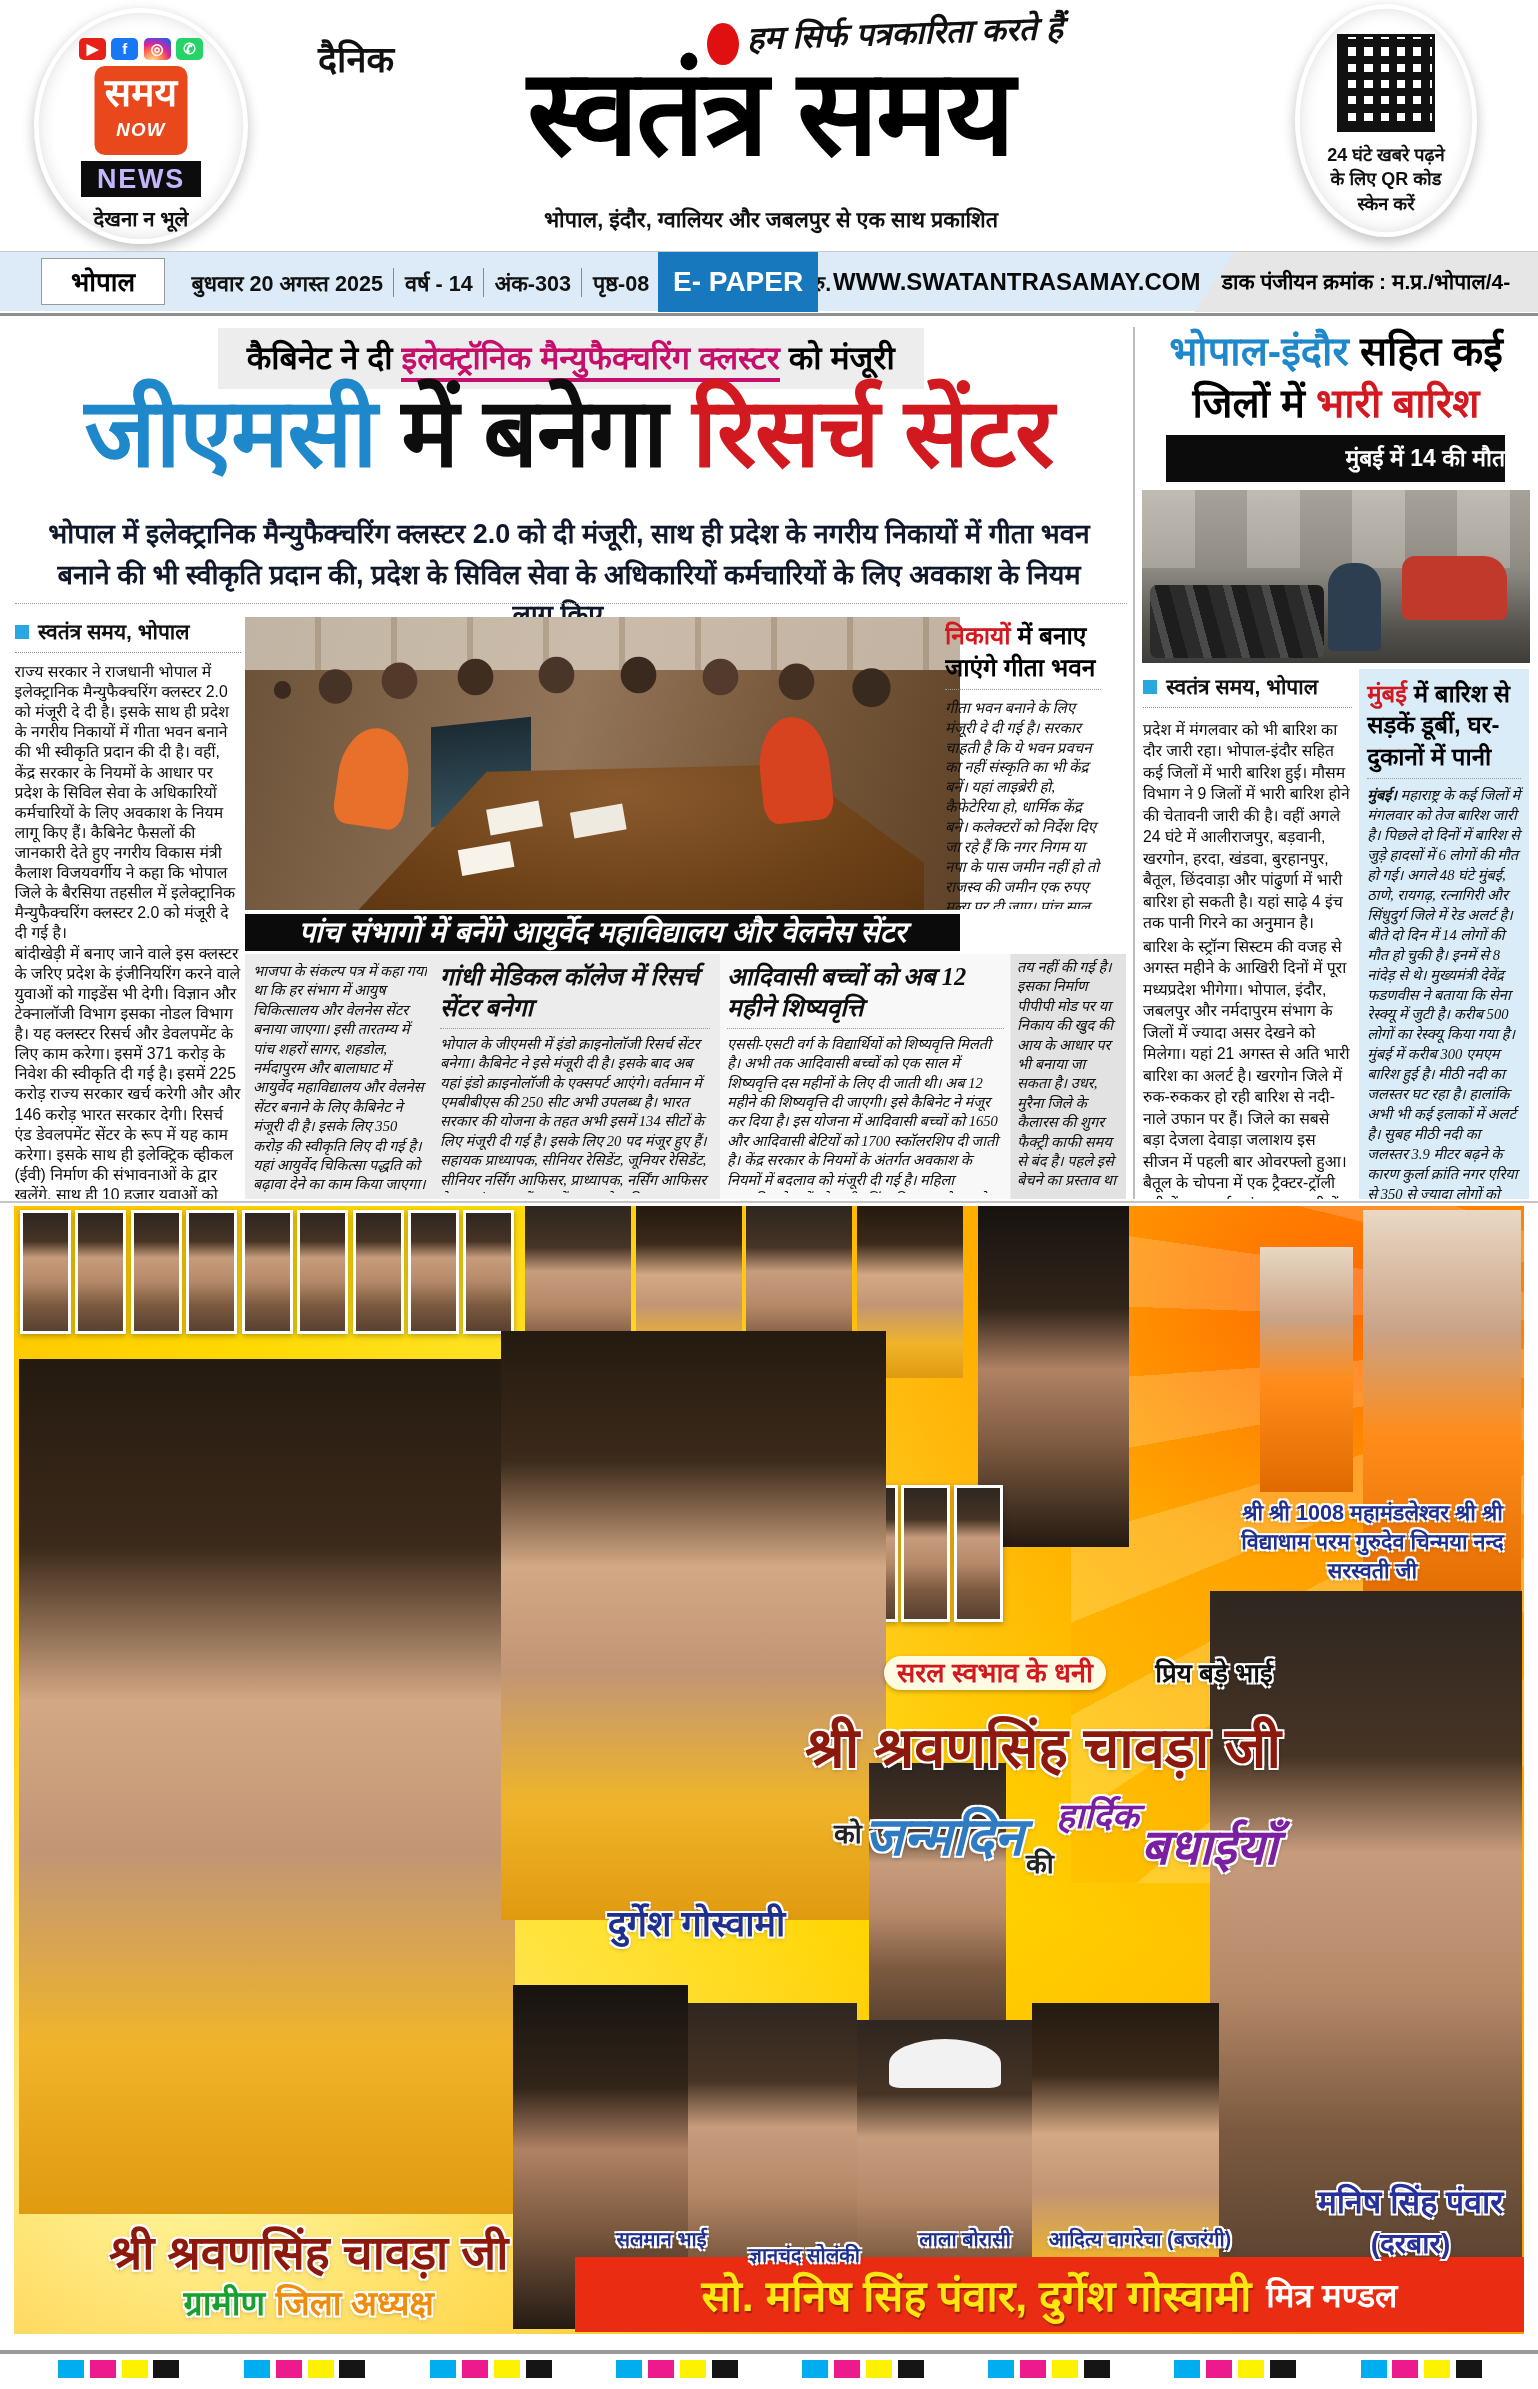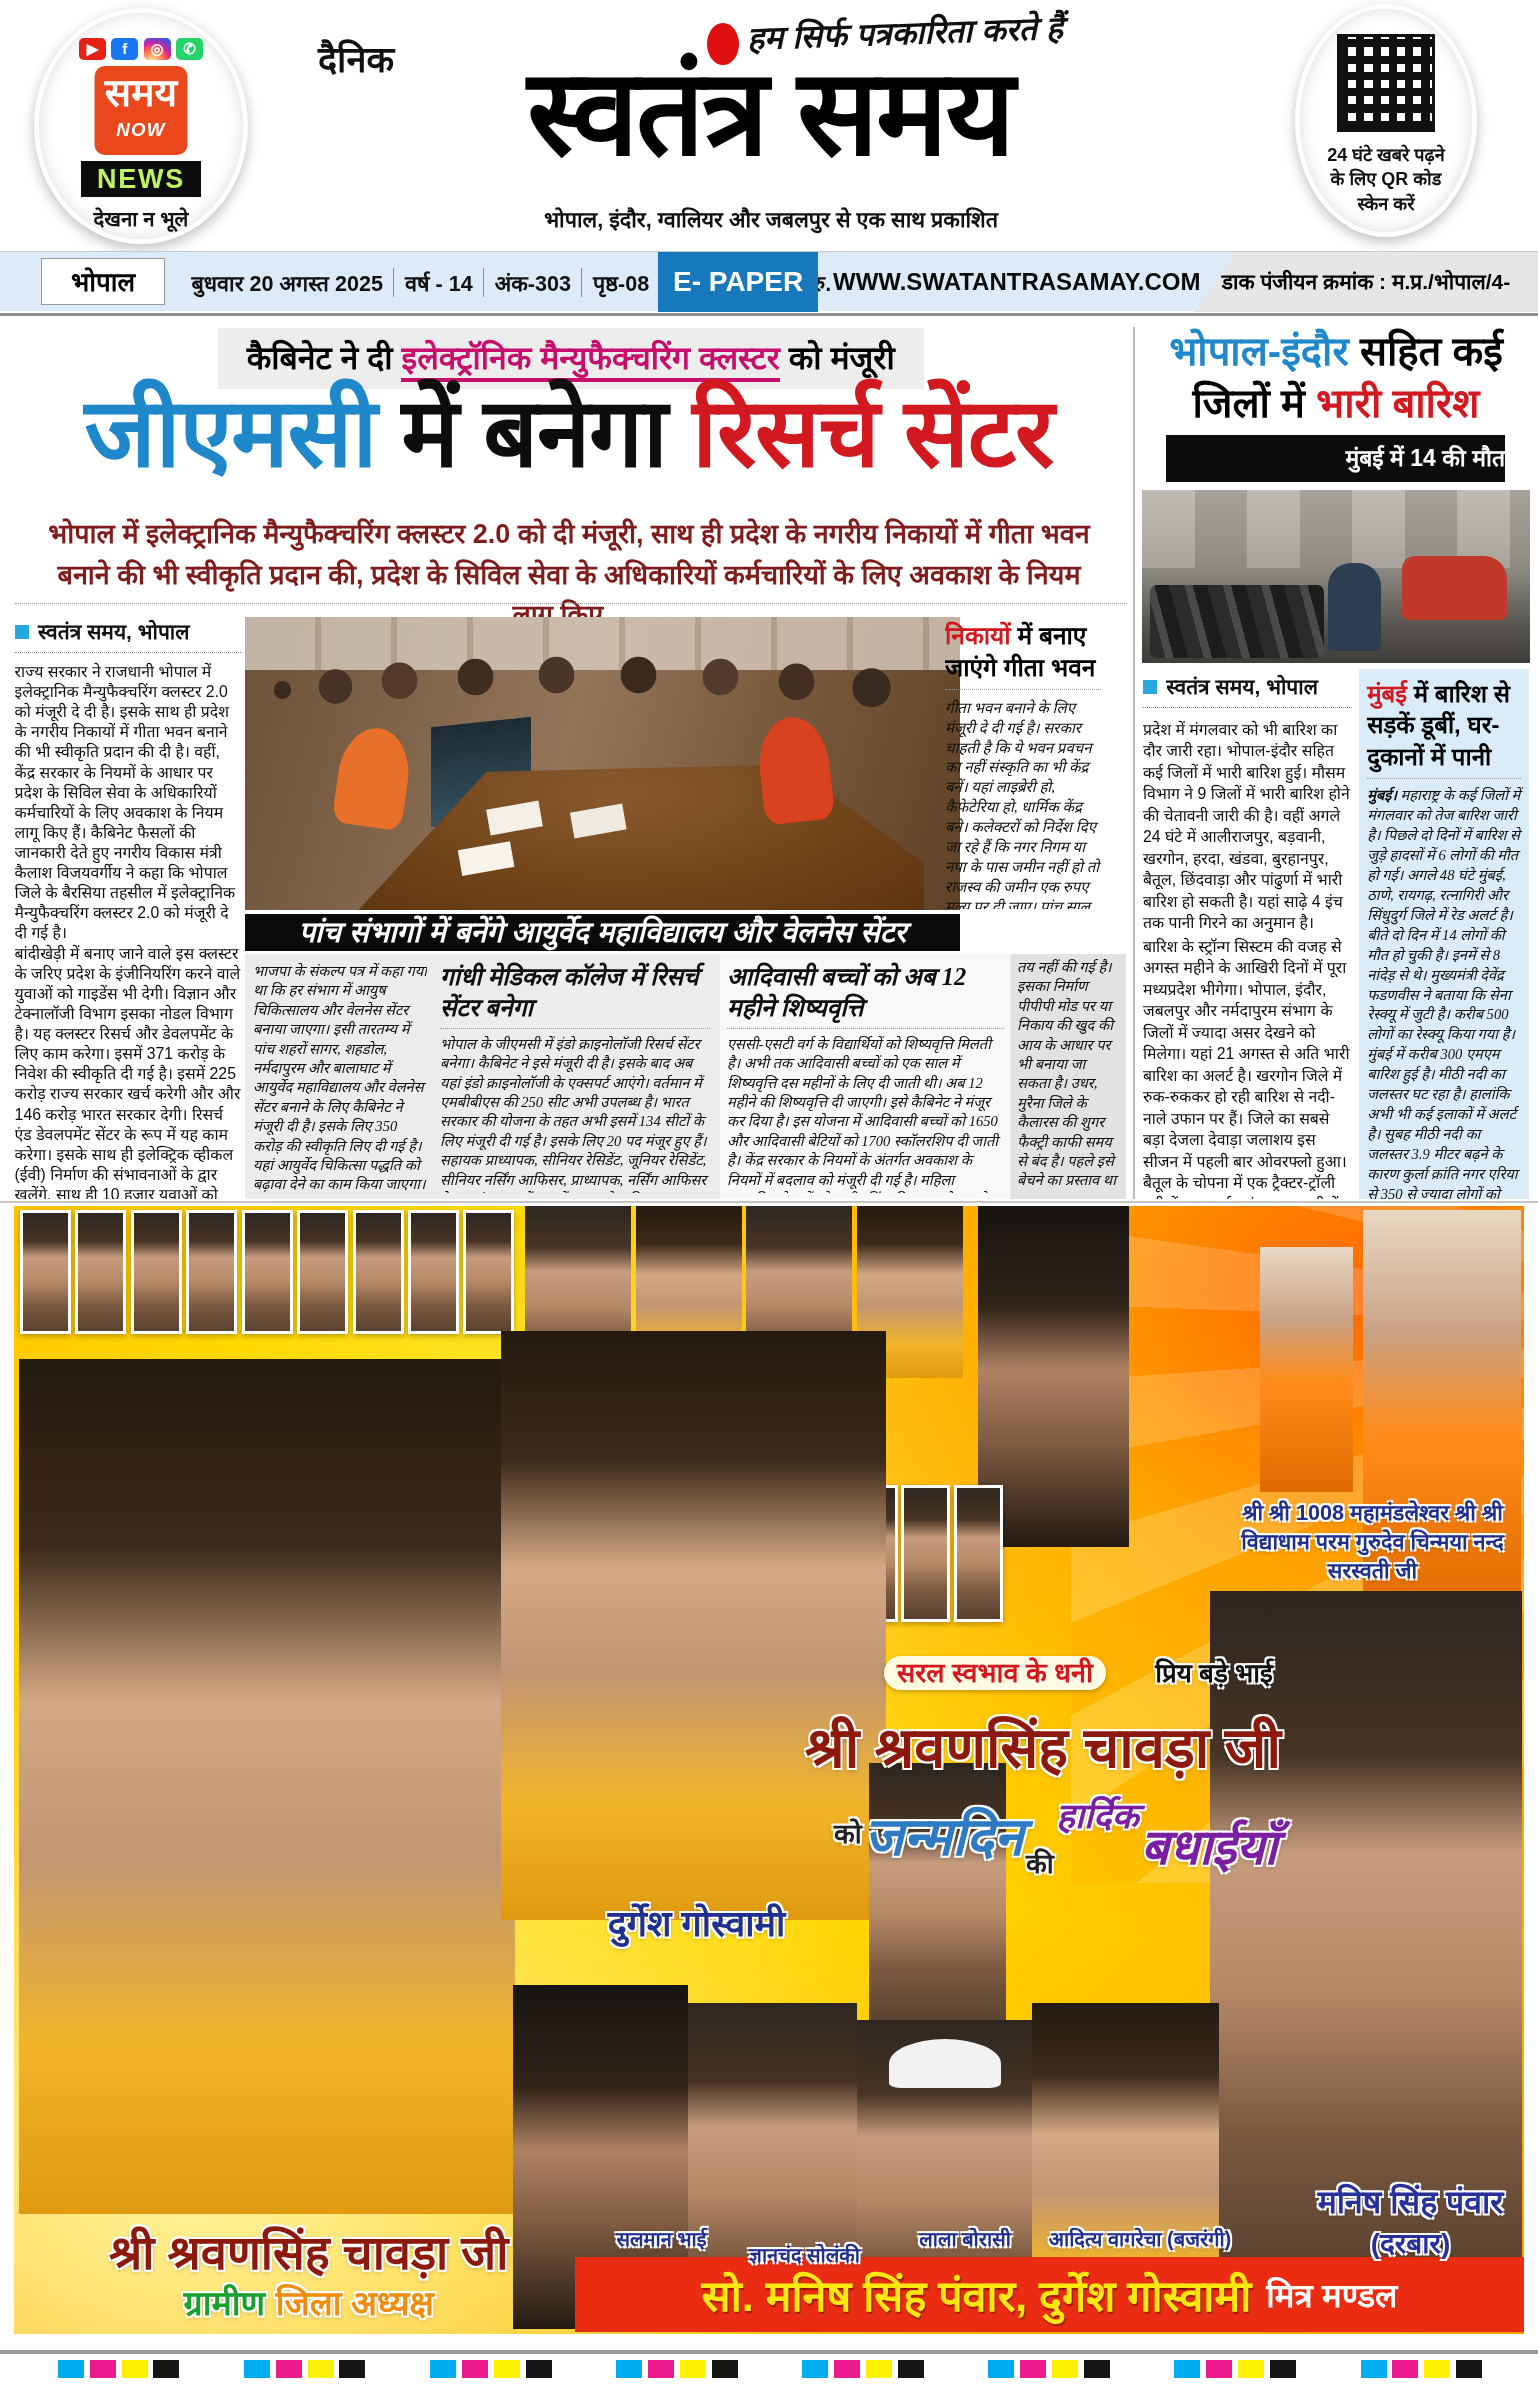--- a/index.html
+++ b/index.html
@@ -13,21 +13,21 @@
   .social-row { position:absolute; left:0; right:0; top:30px; display:flex; justify-content:center; gap:5.3px; }
   .s-ic { width:27px; height:22px; border-radius:4.7px; color:#fff; font-weight:bold; font-size:15px; line-height:22px; text-align:center; }
   .yt { background:#e62117; } .fb { background:#1877f2; }
   .ig { background:radial-gradient(circle at 30% 110%, #fdf497, #fd5949 45%, #d6249f 60%, #285aeb 90%); }
   .wa { background:#25d366; }
   .samay-box { position:absolute; left:50%; top:58px; transform:translateX(-50%); width:93px; height:89px;
     background:#e8481c; border-radius:10.5px; color:#fff; }
   .samay-box .samay { font-size:39px; font-weight:800; line-height:54px; }
   .samay-box .now { font-size:18.7px; font-weight:800; font-style:italic; letter-spacing:1.2px; line-height:20px; }
   .news-box { position:absolute; left:50%; top:153px; transform:translateX(-50%); width:120px; height:36px;
-    background:#0c0c0c; color:#bef264; font-size:27px; font-weight:800; letter-spacing:1.8px; line-height:36px; }
+    background:#0c0c0c; color:#c4b5fd; font-size:27px; font-weight:800; letter-spacing:1.8px; line-height:36px; }
   .logo-tag { position:absolute; left:0; right:0; top:196px; font-size:20.4px; font-weight:800; color:#111; }
 
   .daily { position:absolute; left:318px; top:34px; font-size:36px; font-weight:800; color:#111; }
   .red-dot { position:absolute; left:707px; top:23px; width:31.5px; height:42px; background:#e01010; border-radius:50%; }
   .slogan { position:absolute; left:747px; top:9.3px; width:385px; font-size:32px; font-weight:800; font-style:italic;
     color:#111; transform:rotate(-2deg); white-space:nowrap; }
   .masthead { position:absolute; left:315px; top:49px; width:910px; text-align:center; font-size:120px; font-weight:800;
     letter-spacing:-2.3px; line-height:1.06; color:#000; white-space:nowrap; }
   .publish { position:absolute; left:409px; top:204px; width:724px; text-align:center; font-size:21.6px; font-weight:800; color:#111; }
 
@@ -54,21 +54,21 @@
   .rule1 { position:absolute; left:0; top:313px; width:1538px; height:2.9px; background:#8f8f8f; }
 
   
   .kicker-wrap { position:absolute; left:11.7px; top:328px; width:1118px; text-align:center; }
   .kicker { display:inline-block; background:#ededed; padding:7px 29px 10.5px; font-size:32px; font-weight:800; white-space:nowrap; }
   .kicker .mag { color:#c50f6b; border-bottom:4.1px solid #c50f6b; padding-bottom:2.3px; }
   .headline { position:absolute; left:5.8px; top:378px; width:1126px; text-align:center; font-size:96px; font-weight:800;
     letter-spacing:-1.2px; line-height:1.15; white-space:nowrap; }
   .headline .blue { color:#1f88ca; } .headline .red { color:#d2191f; } .headline .blk { color:#0d0d0d; }
   .subhead { position:absolute; left:41px; top:514px; width:1056px; text-align:center; font-size:27px; font-weight:800;
-    line-height:1.5; color:#7f1d1d; }
+    line-height:1.5; color:#0f172a; }
   .lead-rule { position:absolute; left:14.6px; top:603px; width:1112px; border-top:1.8px dotted #9a9a9a; }
 
   .byline-row { font-size:21px; font-weight:800; color:#111; padding-bottom:7px; border-bottom:1.8px dotted #8a8a8a; }
   .byline-sq { display:inline-block; width:14px; height:14px; background:#29a8e0; margin-right:9.3px; }
 
   .col-left { position:absolute; left:14.6px; top:617px; width:226px; height:582px; overflow:hidden; }
   .col-left .body { margin-top:9.3px; font-size:15.8px; line-height:1.27; color:#0d0d0d; }
   .col-left .body p + p { margin-top:1.2px; }
 
   .cabinet-photo { position:absolute; left:245px; top:617px; width:715px; height:293px; overflow:hidden;

